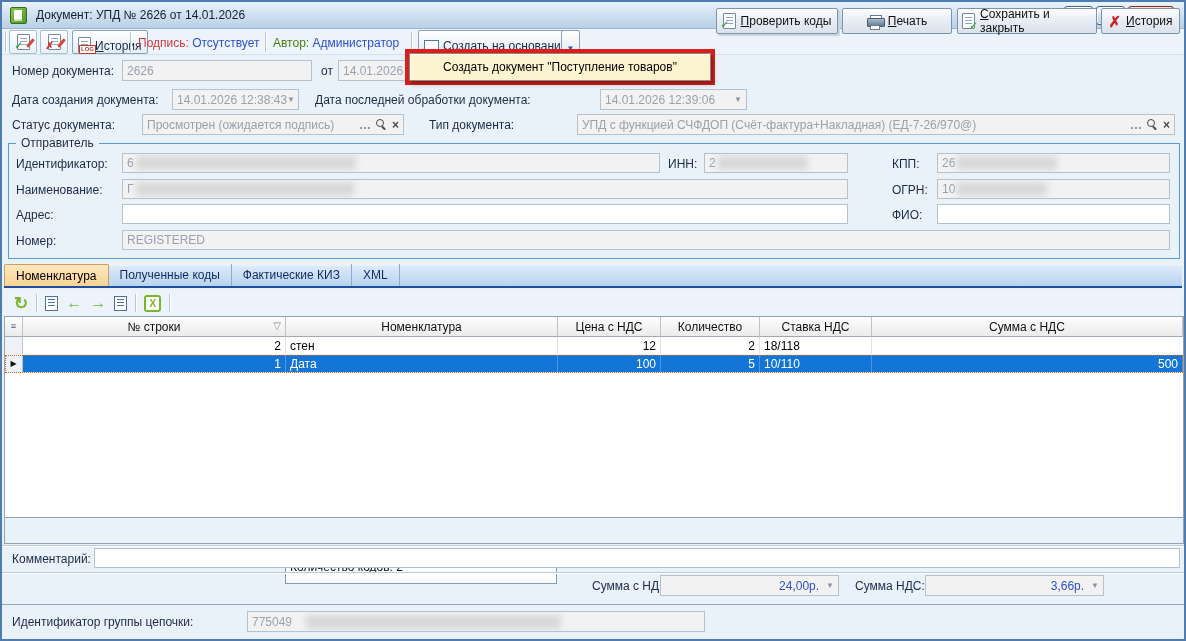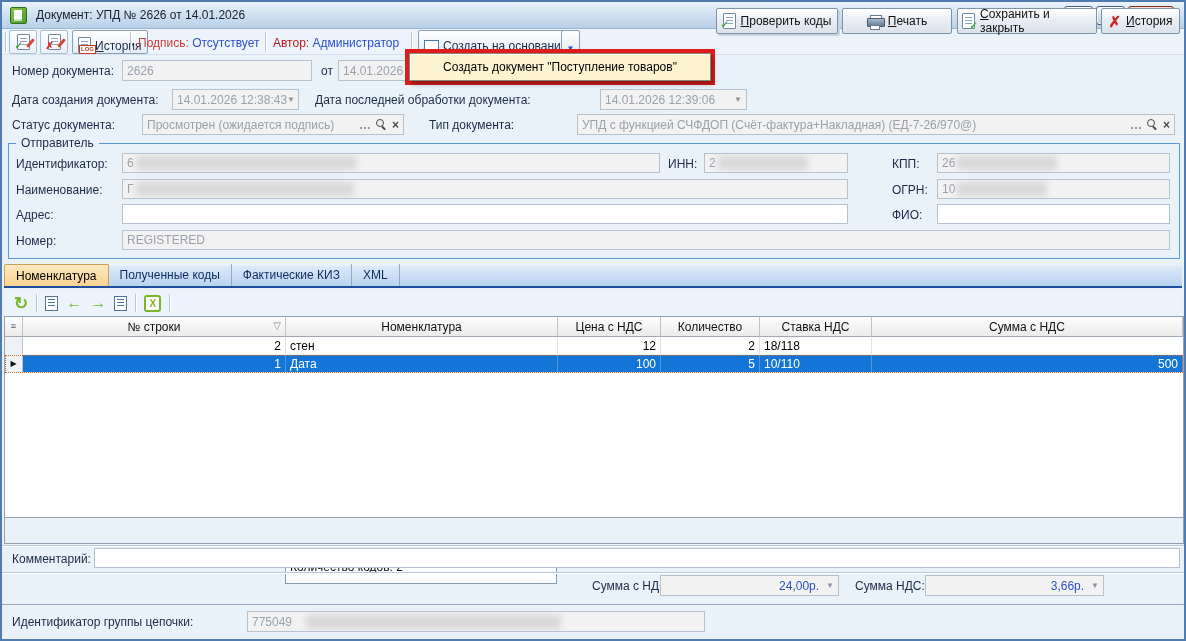--- a/index.html
+++ b/index.html
@@ -49,21 +49,21 @@
   .ovl.green{color:#3fae3f;left:-3px;bottom:-2px;}
   .ovl.red{color:#d03030;left:-3px;bottom:-2px;}
   .ovl.br{left:auto;right:-4px;bottom:-3px;}
   .pencil{position:absolute;width:3px;height:10px;background:#d24a3a;transform:rotate(40deg);
     right:-3px;top:3px;border-radius:1px;}
   .logbadge{position:absolute;right:-6px;bottom:-2px;background:#fff;border:1px solid #c0392b;
     color:#c0392b;font-size:6px;font-weight:bold;line-height:7px;padding:0 1px;}
   .createic{position:relative;width:15px;height:13px;background:#fff;border:1px solid #4a7ab5;flex:none;}
   .createarrow{position:absolute;left:-4px;bottom:-5px;color:#3fae3f;font-weight:bold;font-size:11px;line-height:1;}
   .red-t{color:#d03a3a;}
-  .maroon-t{color:#b91c1c;}
+  .maroon-t{color:#4d7c0f;}
   .blue-t{color:#2d50c8;}
   
   .annot{position:absolute;left:403px;top:47px;width:310px;height:36px;border:4px solid #df1d1d;z-index:40;}
   .menu{position:absolute;left:0;top:0;right:0;bottom:0;background:#fcf3d0;border:1px solid #8a8a7a;
     box-shadow:inset 1px 1px 0 #fffef4,2px 3px 4px rgba(0,0,0,.35);
     display:flex;align-items:center;justify-content:center;font-size:12px;color:#000;white-space:nowrap;}
   
   .fld{position:absolute;display:flex;align-items:center;background:#f2f2f3;border:1px solid #b6c1ce;
     color:#9aa1ab;font-size:12px;padding:0 4px;overflow:hidden;white-space:nowrap;height:21px;}
   .fld.white{background:#fff;color:#222;}

